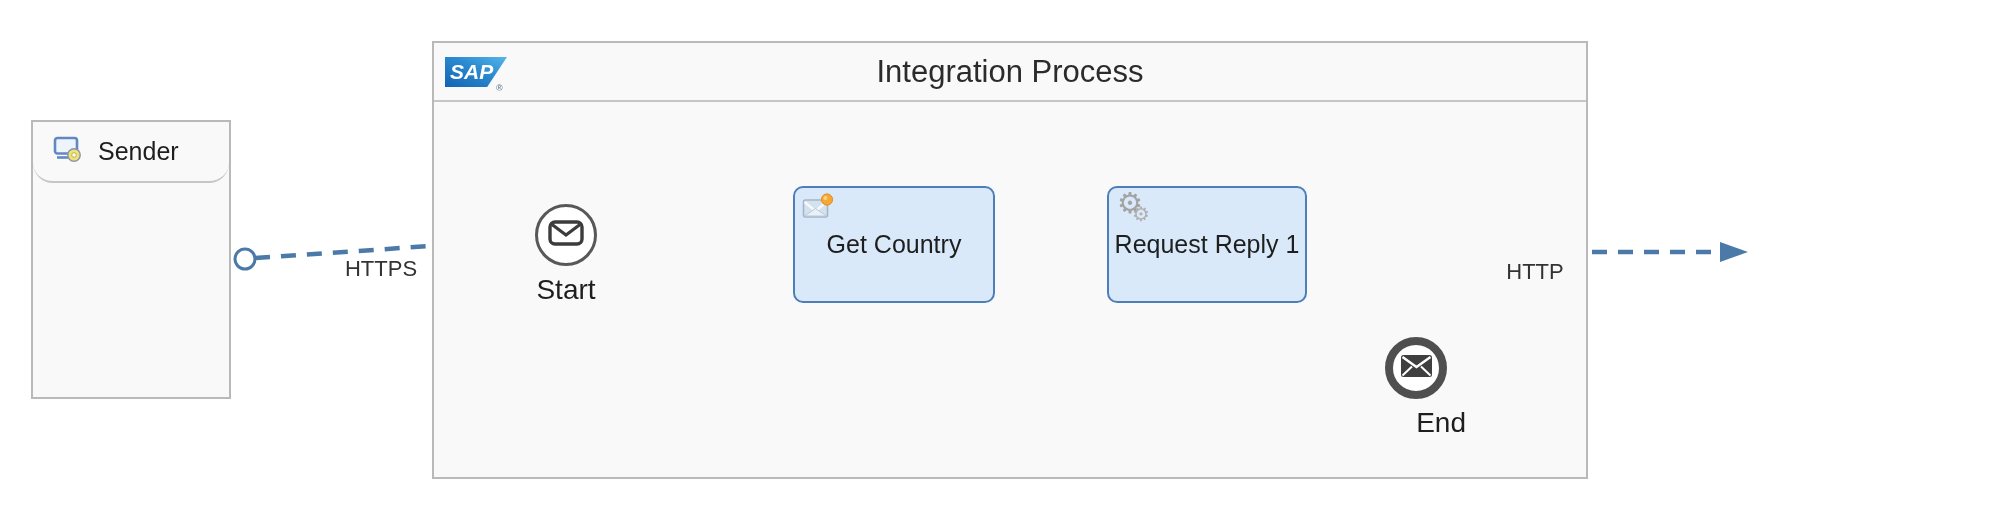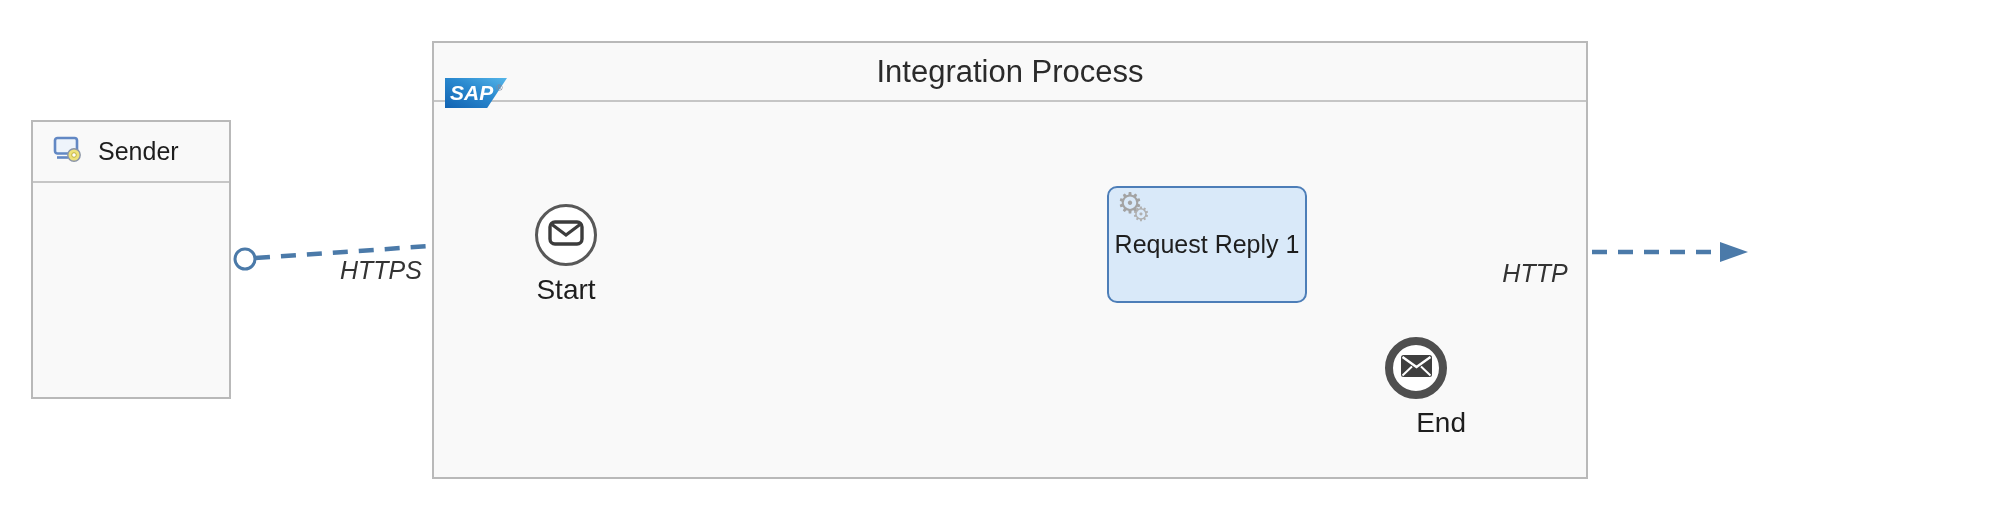--- a/index.html
+++ b/index.html
@@ -12,20 +12,21 @@
 
   
   .participant{
     position:absolute;width:200px;height:279px;
     background:#f9f9f9;border:2px solid #b9b9b9;
   }
   .participant-header{
     height:61px;border-bottom:2px solid #c6c6c6;
     display:flex;align-items:center;gap:16px;padding-left:20px;
     font-size:25px;
+    border-radius:20px;
   }
   .participant-label{white-space:nowrap;}
 
   
   .pool{
     position:absolute;left:432px;top:41px;width:1156px;height:438px;
     background:#f9f9f9;border:2px solid #b9b9b9;
   }
   .pool-header{
     position:relative;height:59px;border-bottom:2px solid #c6c6c6;
@@ -33,21 +34,21 @@
   .pool-title{
     position:absolute;left:0;right:0;top:0;bottom:0;
     display:flex;align-items:center;justify-content:center;
     font-size:31px;color:#2b2b2b;
   }
   .sap-logo{
     position:absolute;left:11px;top:14px;width:62px;height:30px;
     background:linear-gradient(205deg,#55b6e9 0%,#2a89cf 45%,#1263b2 100%);
     clip-path:polygon(0 0,100% 0,68% 100%,0 100%);
     color:#ffffff;font-weight:bold;font-style:italic;
-    font-size:21px;line-height:30px;padding-left:5px;letter-spacing:0px;margin-top:21px;
+    font-size:21px;line-height:30px;padding-left:5px;letter-spacing:0px;
   }
   .sap-reg{
     position:absolute;left:494px;top:82px;font-size:9px;color:#7d8aa0;
     font-style:normal;font-weight:bold;
   }
 
   
   .task{
     position:absolute;height:117px;border-radius:10px;
     background:#d9e9f9;border:2.5px solid #4d7eb8;
@@ -64,21 +65,21 @@
     position:absolute;width:62px;height:62px;border-radius:50%;
     background:#ffffff;display:flex;align-items:center;justify-content:center;
   }
   .event-start{border:3px solid #585858;}
   .event-end{border:8px solid #4f4f4f;}
 
   .node-label{
     position:absolute;width:100px;text-align:center;font-size:28px;white-space:nowrap;
   }
   .flow-label{
-    position:absolute;font-size:25px;color:#333;white-space:nowrap;text-align:center;font-style:italic;
+    position:absolute;font-size:22px;color:#333;white-space:nowrap;text-align:center;
   }
 </style>
 </head>
 <body>
 
 <div class="canvas">
 
   <svg class="wires">
     <defs>
       <marker id="arrowhead" markerUnits="userSpaceOnUse" markerWidth="28" markerHeight="20" viewBox="0 0 28 20" refX="27" refY="10" orient="auto">
@@ -129,20 +130,32 @@
   <div class="event event-start" style="left:535px;top:204px;">
     <span>
       <svg width="36" height="26" viewBox="0 0 36 26">
         <rect x="2" y="2" width="32" height="22" rx="5" fill="#ffffff" stroke="#3c3c3c" stroke-width="3.4"></rect>
         <path d="M4 4.5 L18 15 L32 4.5" fill="none" stroke="#3c3c3c" stroke-width="3.2"></path>
       </svg>
     </span>
   </div>
   <div class="node-label" style="left:516px;top:274px;">Start</div>
 
+  <div class="task" style="left:793px;top:186px;width:202px;">
+    <span class="task-icon">
+      <svg width="32" height="28" viewBox="0 0 32 28">
+        <rect x="1.5" y="7" width="24" height="17" rx="2" fill="#d4e2ee" stroke="#a3b6c9" stroke-width="1.6"></rect>
+        <path d="M2.5 9 L13.5 18 L24.5 9" fill="none" stroke="#f5f9fd" stroke-width="2.4"></path>
+        <path d="M2.5 23 L13.5 15.5 L24.5 23 Z" fill="#e9f1f8" stroke="#b9c8d6" stroke-width="1"></path>
+        <circle cx="25" cy="6.5" r="5.6" fill="#f6a833" stroke="#dd8d16" stroke-width="1"></circle>
+        <circle cx="23.4" cy="4.9" r="2" fill="#fbd083"></circle>
+      </svg>
+    </span>
+    <span>Get Country</span>
+  </div>
 
   <div class="task" style="left:1107px;top:186px;width:200px;">
     <span class="gears">
       <span class="gear-big">⚙</span>
       <span class="gear-small">⚙</span>
     </span>
     <span>Request Reply 1</span>
   </div>
 
   <div class="event event-end" style="left:1385px;top:337px;">

